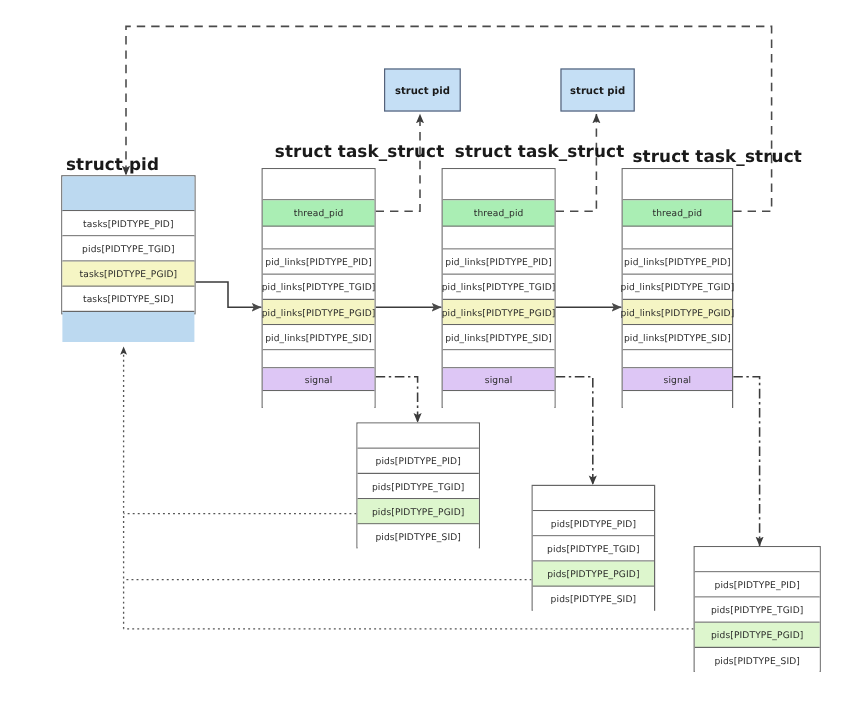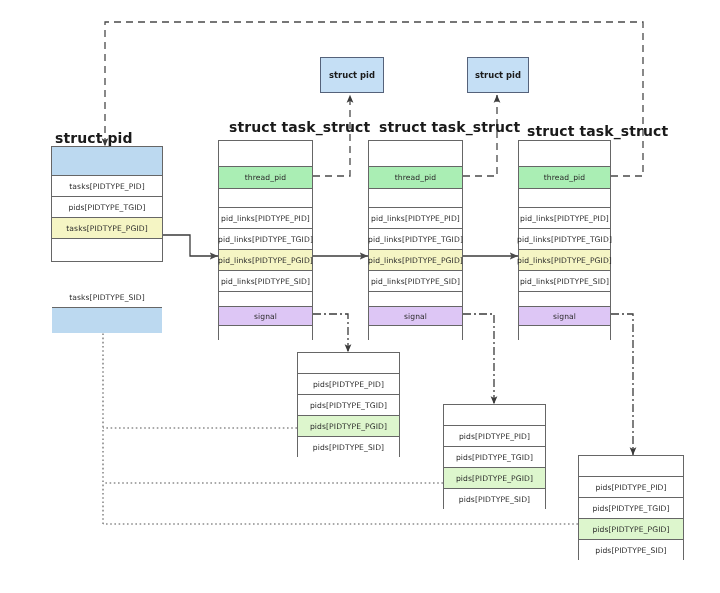--- a/index.html
+++ b/index.html
@@ -139,21 +139,21 @@
     <span>struct pid</span>
   </div>
 
   <div class="caption" style="left:55px; top:130px;">struct pid</div>
 
   <div class="node" style="left:51px; top:146px; width:112px; height:116px;">
     <div class="row blue" style="height:29px;"></div>
     <div class="row" style="height:21px;">tasks[PIDTYPE_PID]</div>
     <div class="row" style="height:21px;">pids[PIDTYPE_TGID]</div>
     <div class="row yellow" style="height:21px;text-align:center;">tasks[PIDTYPE_PGID]</div>
-    <div class="row" style="height:21px;margin-top:48px;">tasks[PIDTYPE_SID]</div>
+    <div class="row" style="height:21px;">tasks[PIDTYPE_SID]</div>
     <div class="row blue" style="height:25px;"></div>
   </div>
 
   <div class="caption" style="left:229px; top:119px;">struct task_struct</div>
 
   <div class="node" style="left:218px; top:140px; width:95px; height:200px;">
     <div class="row" style="height:26px;"></div>
     <div class="row green" style="height:22px;">thread_pid</div>
     <div class="row" style="height:19px;"></div>
     <div class="row" style="height:21px;">pid_links[PIDTYPE_PID]</div>

